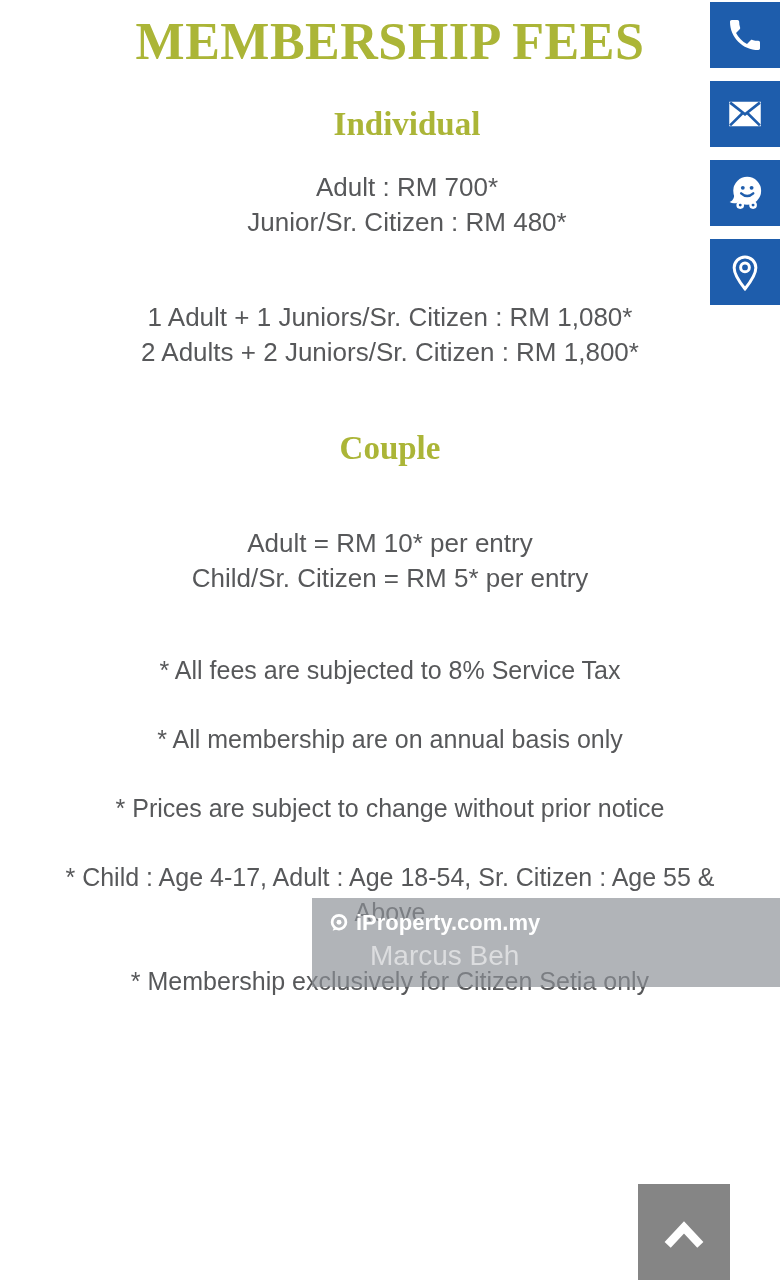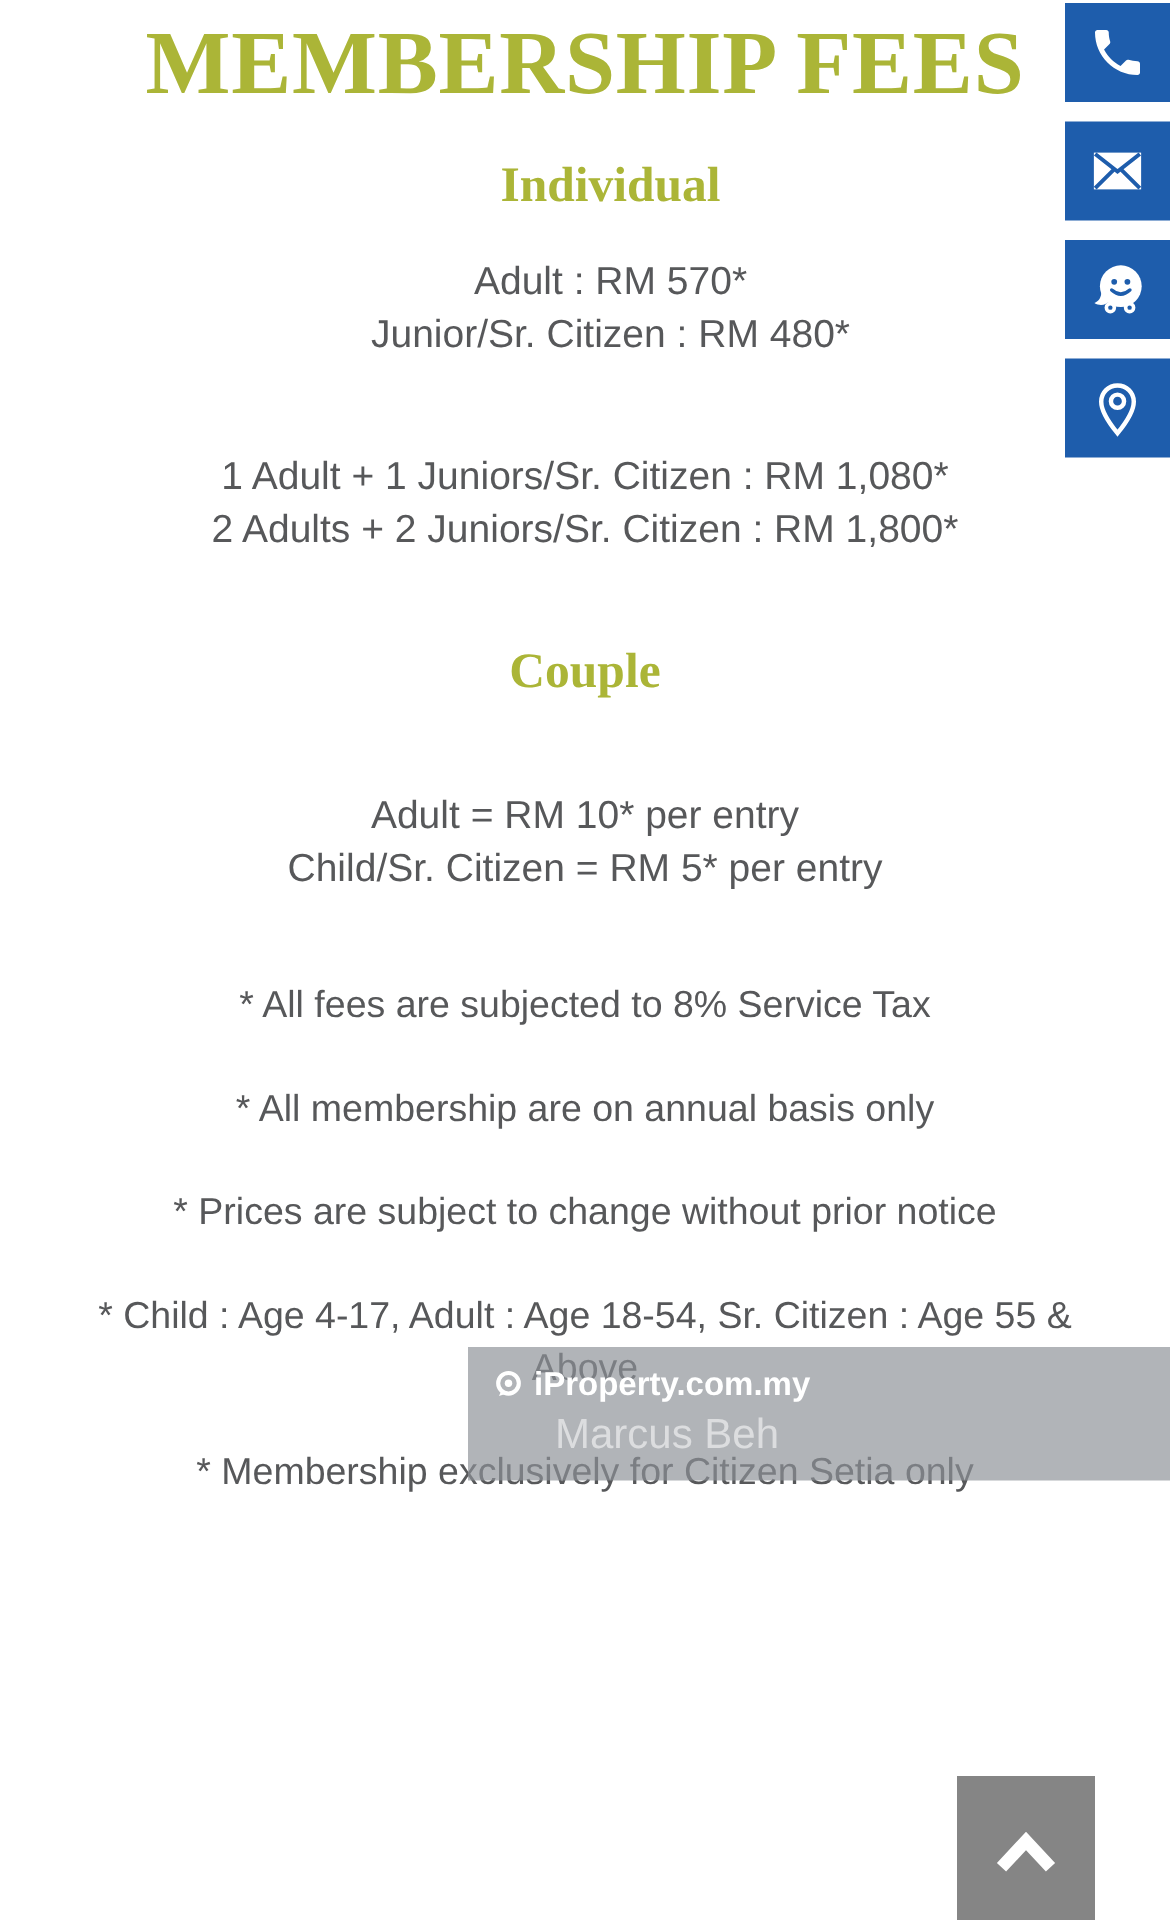--- a/index.html
+++ b/index.html
@@ -12,21 +12,21 @@
   }
   .screen{ position:absolute; inset:0; background:#ffffff; }
 
   
   .content{ position:absolute; inset:0; text-align:center; }
 
   .page-title{
     padding-top:14px;
     font-family:"Liberation Serif", serif;
     font-weight:700;
-    font-size:60px;
+    font-size:52px;
     line-height:56px;
     color:#abb537;
     letter-spacing:0.5px;
   }
   .section{ margin-top:60px; }
   .section.first{ margin-top:36px;padding-left:34px; }
   .section-heading{
     font-family:"Liberation Serif", serif;
     font-weight:700;
     font-size:33px;
@@ -101,21 +101,21 @@
 <body>
 
 <div class="screen">
 
   <main class="content">
     <h1 class="page-title">MEMBERSHIP FEES</h1>
 
     <section class="section first">
       <h2 class="section-heading">Individual</h2>
       <div class="section-body">
-        <p class="fee-line">Adult : RM 570*</p>
+        <p class="fee-line">Adult : RM 700*</p>
         <p class="fee-line">Junior/Sr. Citizen : RM 480*</p>
       </div>
     </section>
 
     <section class="section">
       <div class="section-body">
         <p class="fee-line">1 Adult + 1 Juniors/Sr. Citizen : RM 1,080*</p>
         <p class="fee-line">2 Adults + 2 Juniors/Sr. Citizen : RM 1,800*</p>
       </div>
     </section>

